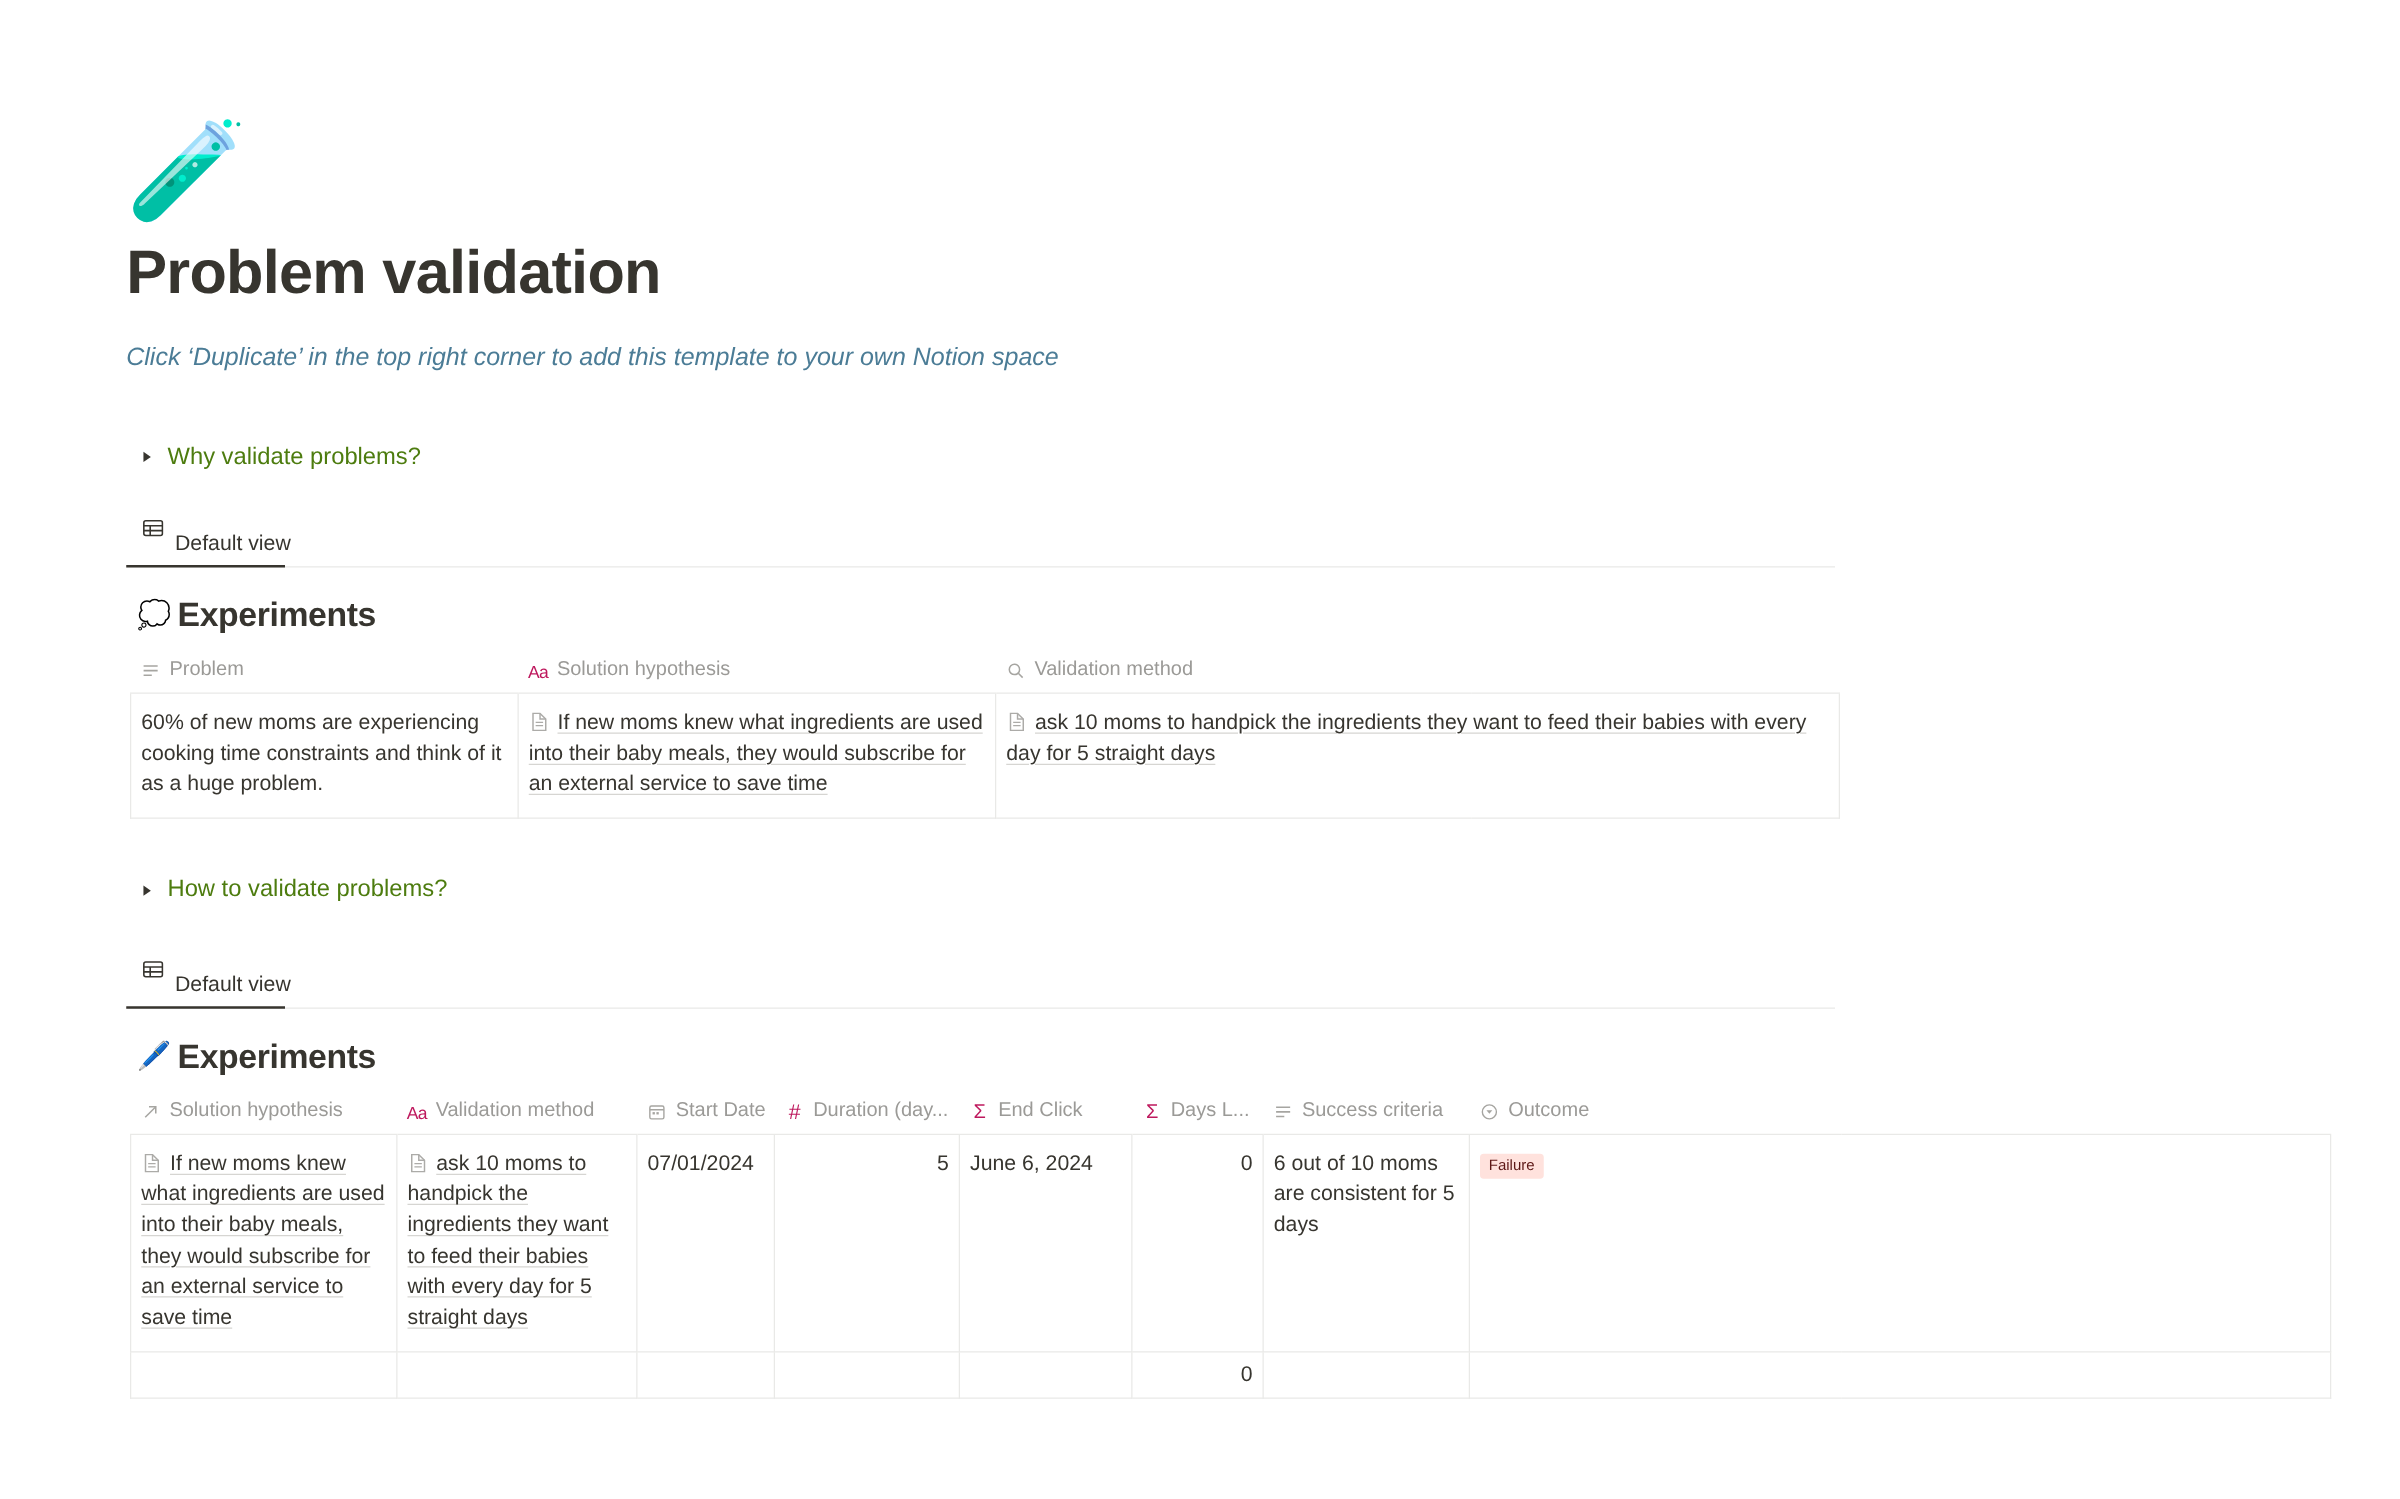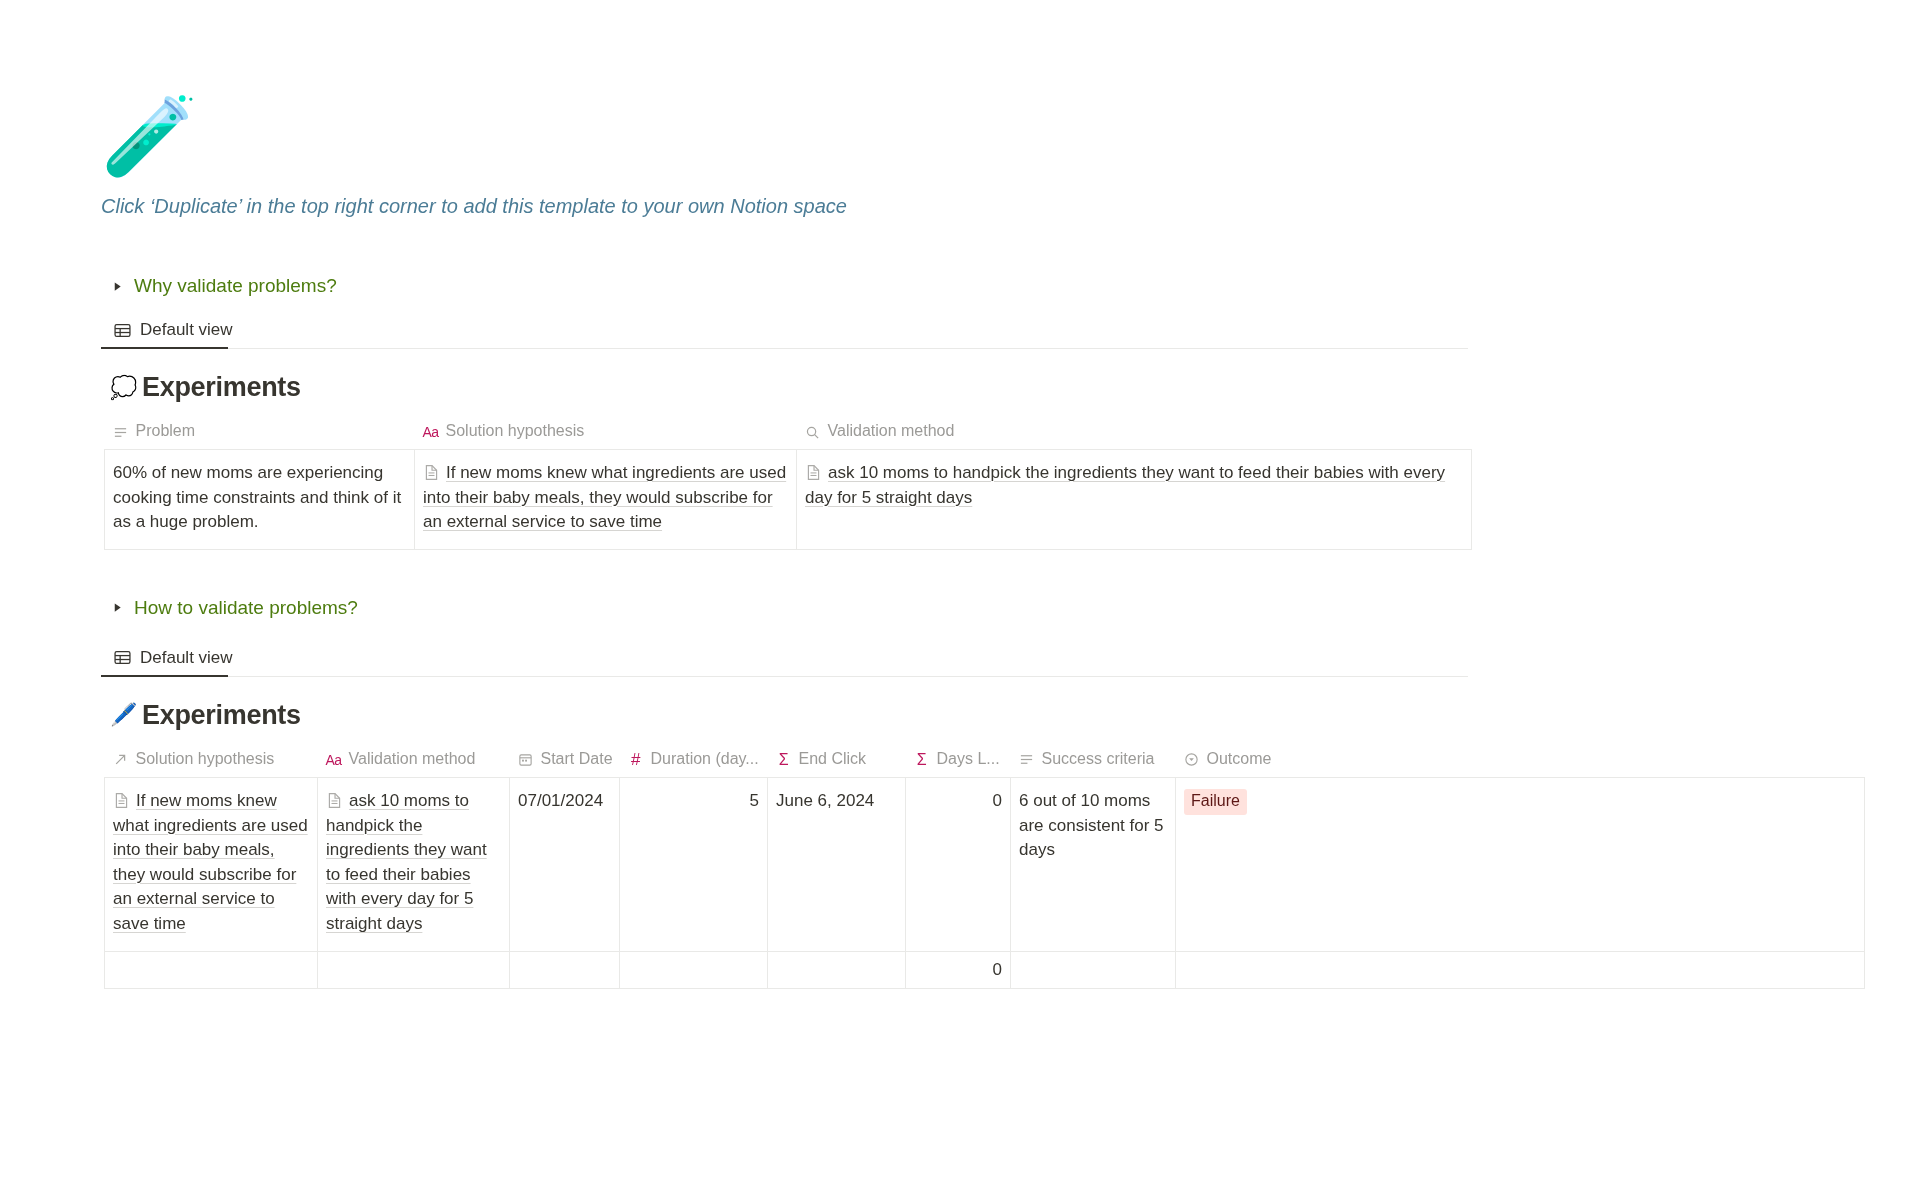--- a/index.html
+++ b/index.html
@@ -88,20 +88,21 @@
   }
   .view-tab-icon {
     width: 18px; height: 18px;
     display: inline-flex; align-items: center; justify-content: center;
     color: #37352f;
   }
   .view-tab-icon svg { display: block; }
   .view-tab-label {
     font-size: 17px;
     color: #37352f;
+    margin-top: 25px;
   }
   .view-tab-underline {
     position: absolute;
     left: 0;
     bottom: 0;
     width: 127px;
     height: 2px;
     background: #37352f;
   }
   .view-divider {
@@ -201,33 +202,34 @@
     text-underline-offset: 3px;
     text-decoration-thickness: 1px;
     color: #37352f;
   }
   .badge {
     display: inline-block;
     background: #ffe2dd;
     color: #5d1715;
     border-radius: 3px;
     padding: 2px 7px 3px 7px;
-    font-size: 16px;
+    font-size: 12px;
     line-height: 1.3;
   }
   .plain-cell { color: #37352f; }
 </style>
 </head>
 <body>
 
 <div class="page">
   <div class="content">
 
     <div class="page-emoji">🧪</div>
 
+    <h1 class="page-title">Problem validation</h1>
 
     <p class="page-subtitle">Click ‘Duplicate’ in the top right corner to add this template to your own Notion space</p>
 
     <div class="toggle-block">
       <span class="toggle-arrow">
         <svg width="11" height="11" viewBox="0 0 12 12" aria-hidden="true">
           <path d="M3 1.5 L9.5 6 L3 10.5 Z" fill="currentColor"></path>
         </svg>
       </span>
       <span class="toggle-label">Why validate problems?</span>

